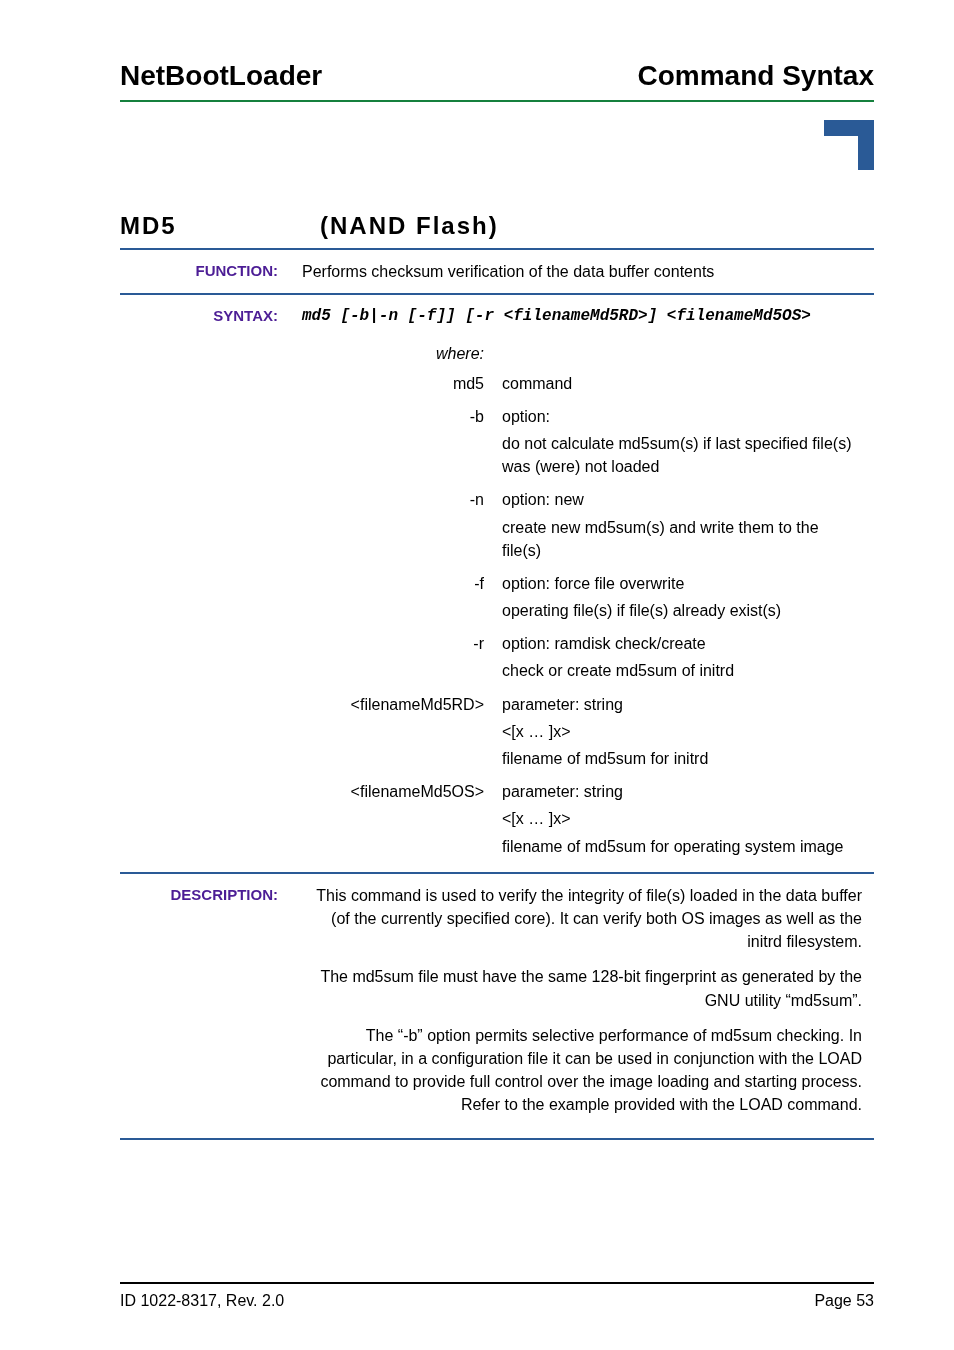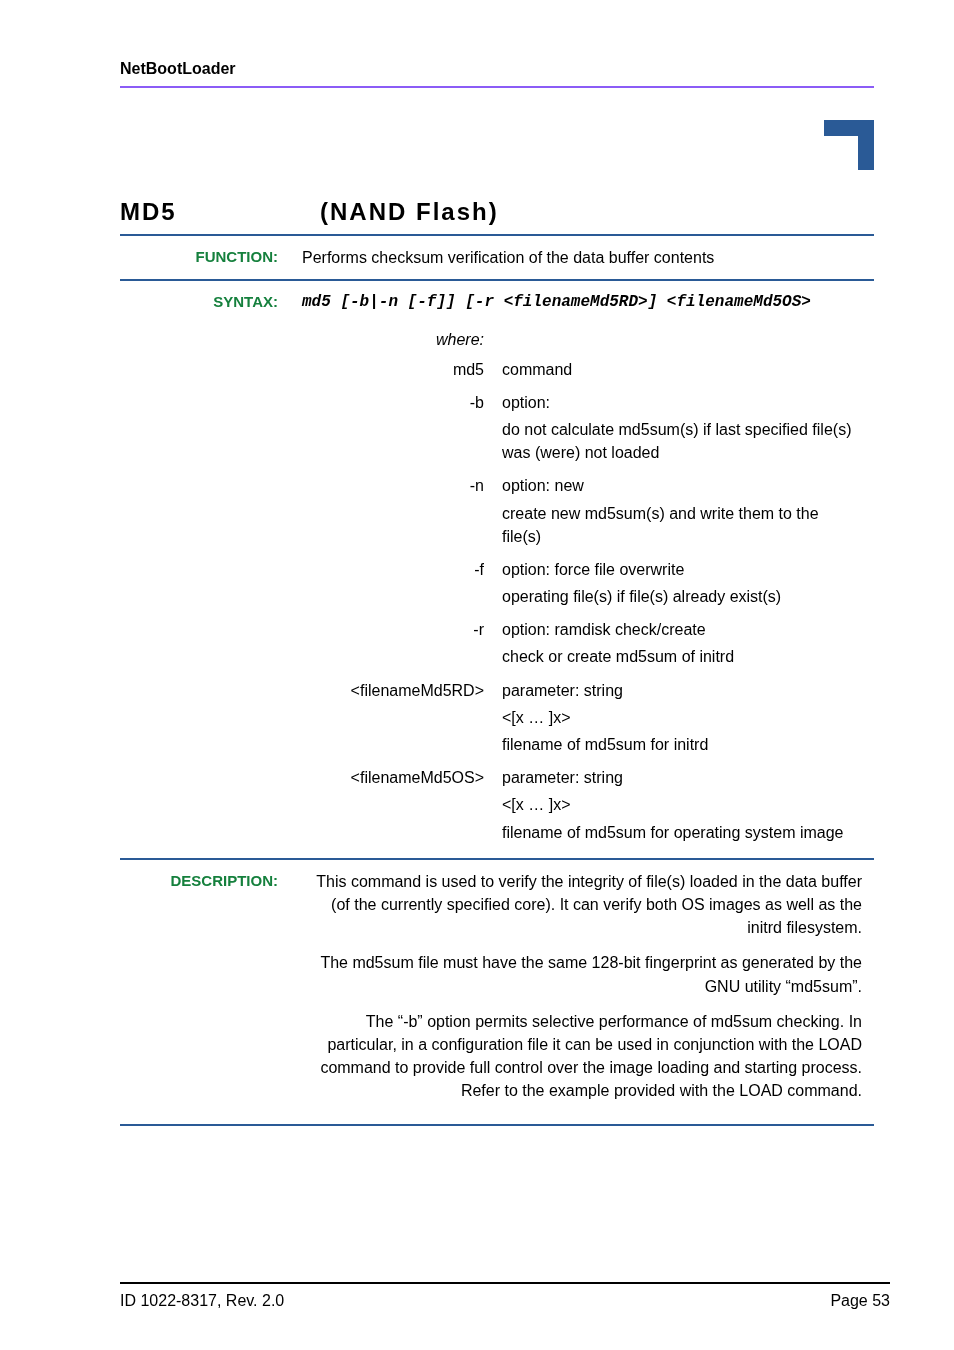--- a/index.html
+++ b/index.html
@@ -1,47 +1,48 @@
 <!DOCTYPE html>
 <html><head>
 <meta charset="utf-8">
 <style>
   * { box-sizing: border-box; margin: 0; padding: 0; }
   html, body { width: 954px; height: 1350px; font-family: Arial, Helvetica, sans-serif; background: #fff; color: #000; }
   .page { width: 954px; height: 1350px; position: relative; padding: 60px 80px 40px 120px; }
-  .header { display: flex; justify-content: space-between; font-size: 16px; font-weight: bold; padding-bottom: 8px; border-bottom: 2px solid #8b5cf6; }
+  .header { display: flex; justify-content: space-between; font-size: 28px; font-weight: bold; padding-bottom: 8px; border-bottom: 2px solid #15803d; }
   .corner { position: absolute; top: 120px; right: 80px; }
   .corner-top { width: 50px; height: 16px; background: #2a5a96; }
   .corner-bot { width: 16px; height: 34px; background: #2a5a96; margin-left: 34px; }
   .title-row { display: flex; margin-top: 110px; font-size: 24px; font-weight: bold; letter-spacing: 2px; }
   .title-cmd { width: 200px; }
   .title-sub { }
   table.cmd { width: 100%; border-collapse: collapse; margin-top: 8px; }
   table.cmd td { vertical-align: top; padding: 10px 12px; font-size: 16px; line-height: 1.45; }
-  table.cmd td.label { width: 170px; text-align: right; color: #15803d; font-weight: bold; font-size: 15px; border-top: 2px solid #2a5a96; border-bottom: 2px solid #2a5a96; }
+  table.cmd td.label { width: 170px; text-align: right; color: #4c1d95; font-weight: bold; font-size: 15px; border-top: 2px solid #2a5a96; border-bottom: 2px solid #2a5a96; }
   table.cmd td.content { border-top: 2px solid #2a5a96; border-bottom: 2px solid #2a5a96; }
   table.cmd tr:first-child td { border-top: 2px solid #2a5a96; }
   .mono { font-family: "Courier New", monospace; font-weight: bold; font-size: 16px; font-style: italic; }
   .where-row { display: flex; font-style: italic; }
   .where-left { width: 200px; text-align: right; padding-right: 18px; }
   .where-right { flex: 1; }
   .param-row { display: flex; margin-top: 6px; }
   .param-row .pl { width: 200px; text-align: right; padding-right: 18px; }
   .param-row .pr { flex: 1; }
   .param-row .pr div { margin-bottom: 4px; }
   .desc-para { margin-bottom: 12px; text-align: right; }
-  .footer { position: absolute; bottom: 40px; left: 120px; right: 64px; border-top: 2px solid #000; padding-top: 8px; display: flex; justify-content: space-between; font-size: 16px; }
+  .footer { position: absolute; bottom: 40px; left: 120px; right: 80px; border-top: 2px solid #000; padding-top: 8px; display: flex; justify-content: space-between; font-size: 16px; }
 </style>
 </head>
 <body>
 
 <div class="page">
 
   <div class="header">
     <span>NetBootLoader</span>
+    <span>Command Syntax</span>
   </div>
 
   <div class="corner">
     <div class="corner-top"></div>
     <div class="corner-bot"></div>
   </div>
 
   <div class="title-row">
     <div class="title-cmd">MD5</div>
     <div class="title-sub">(NAND Flash)</div>

